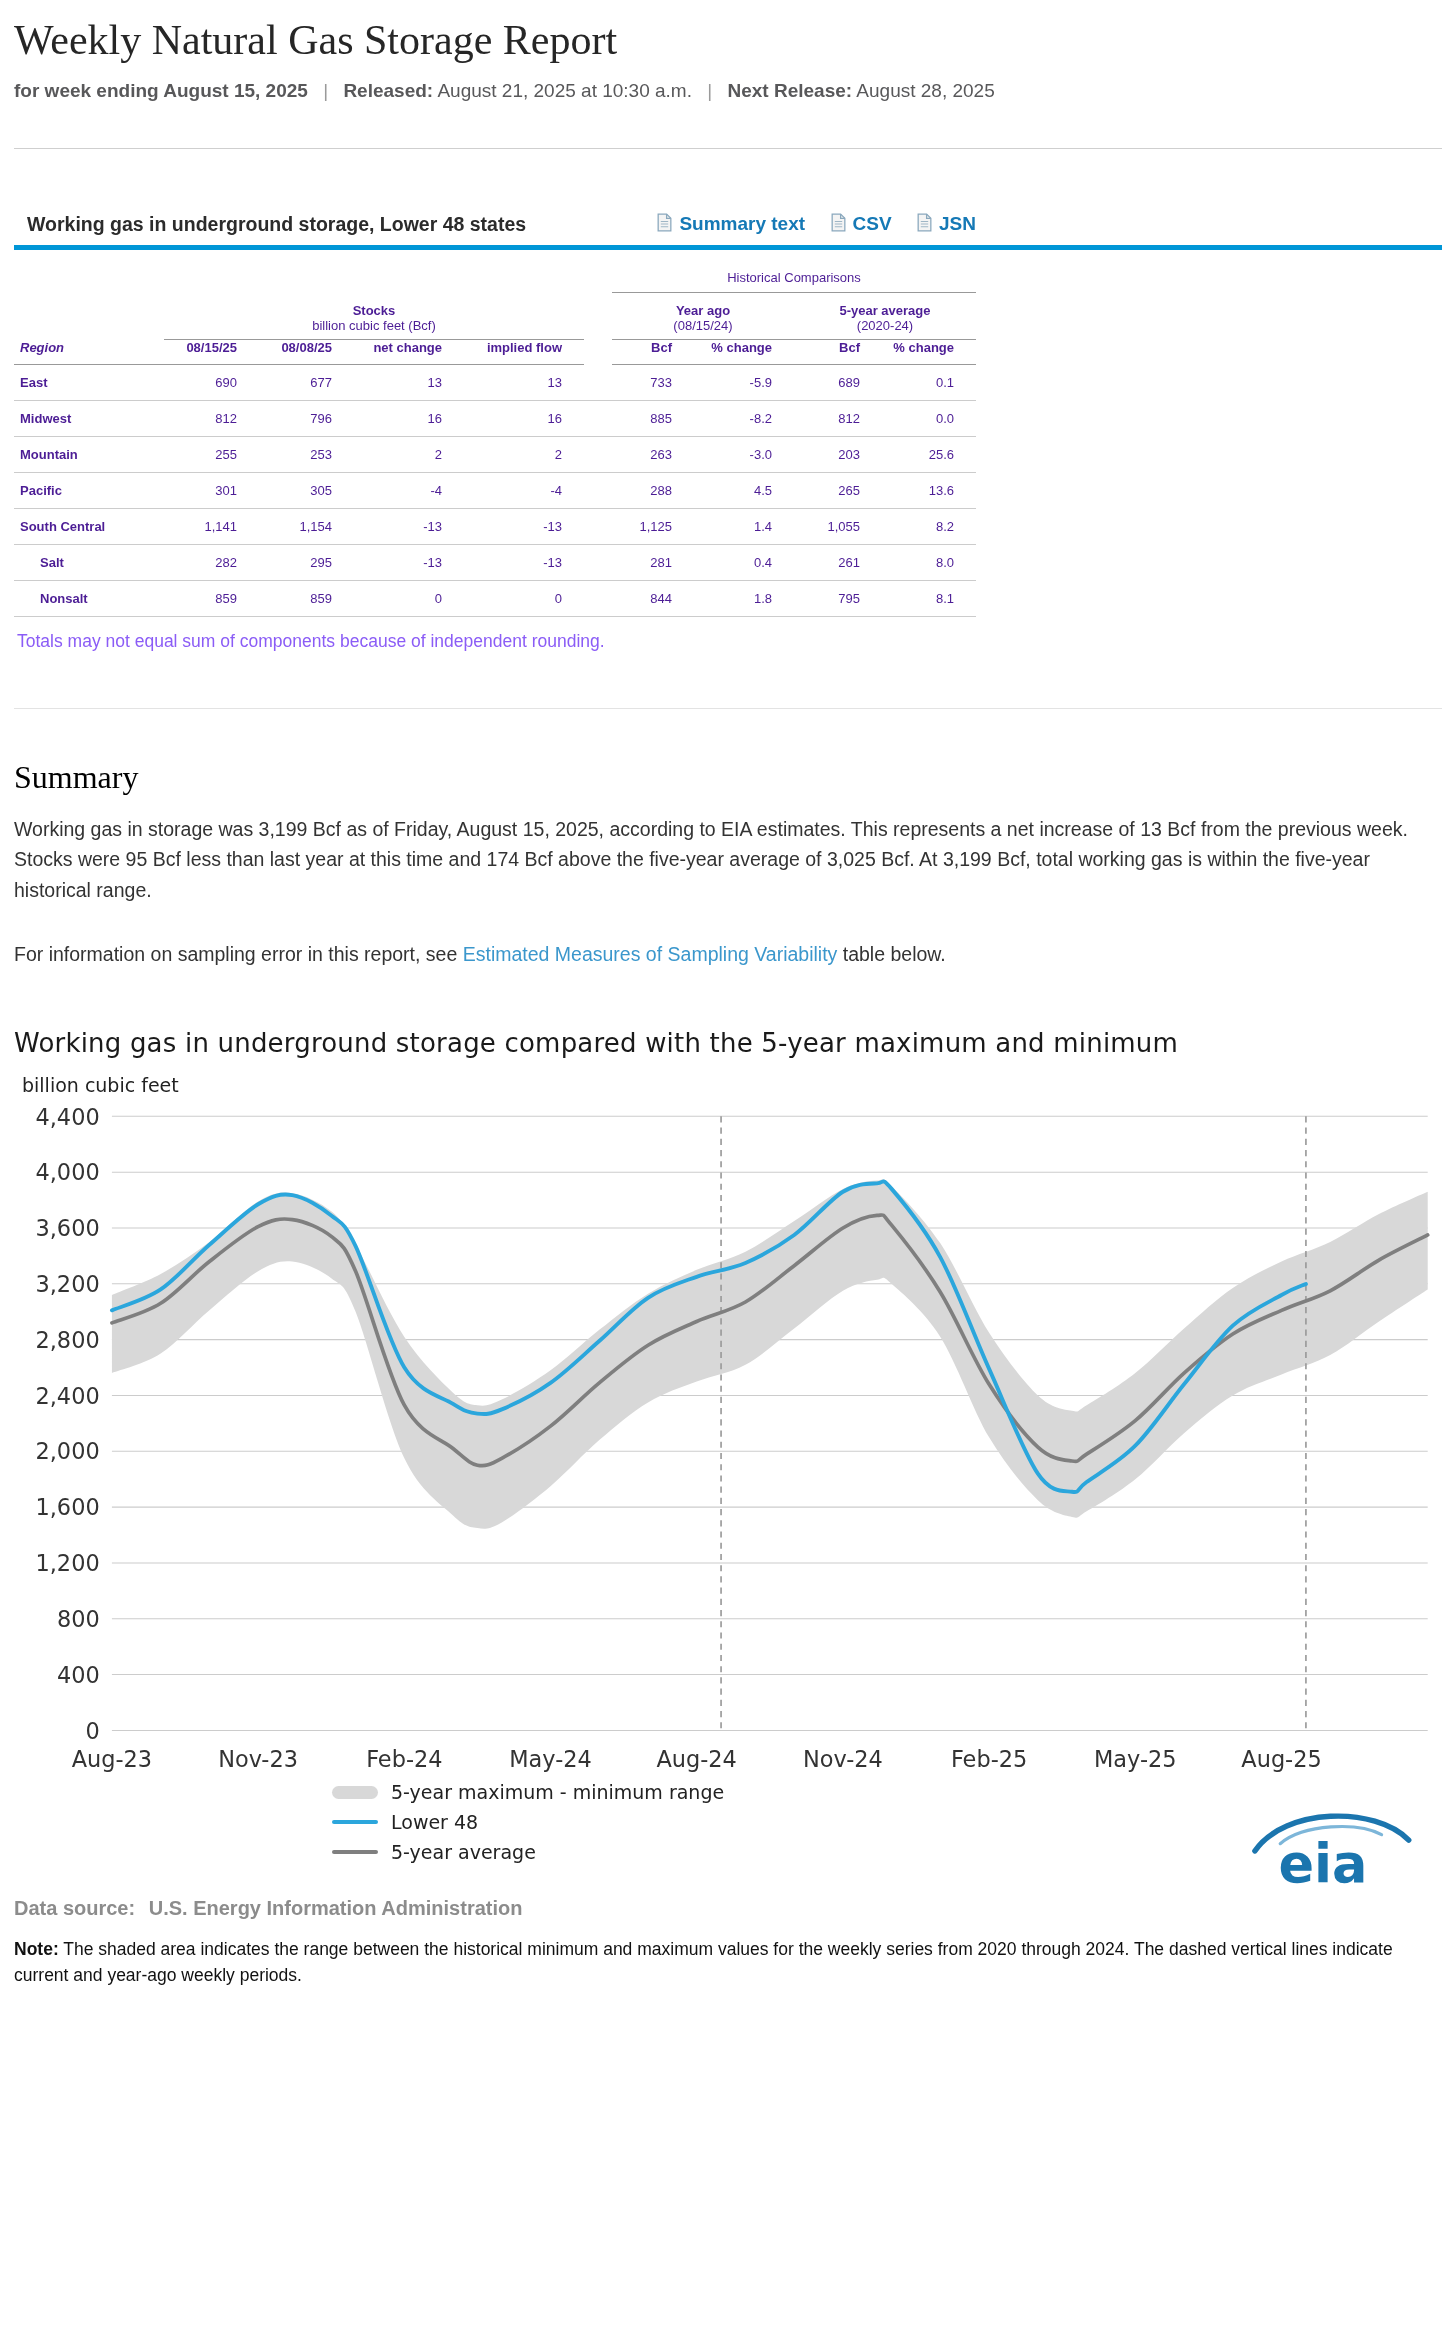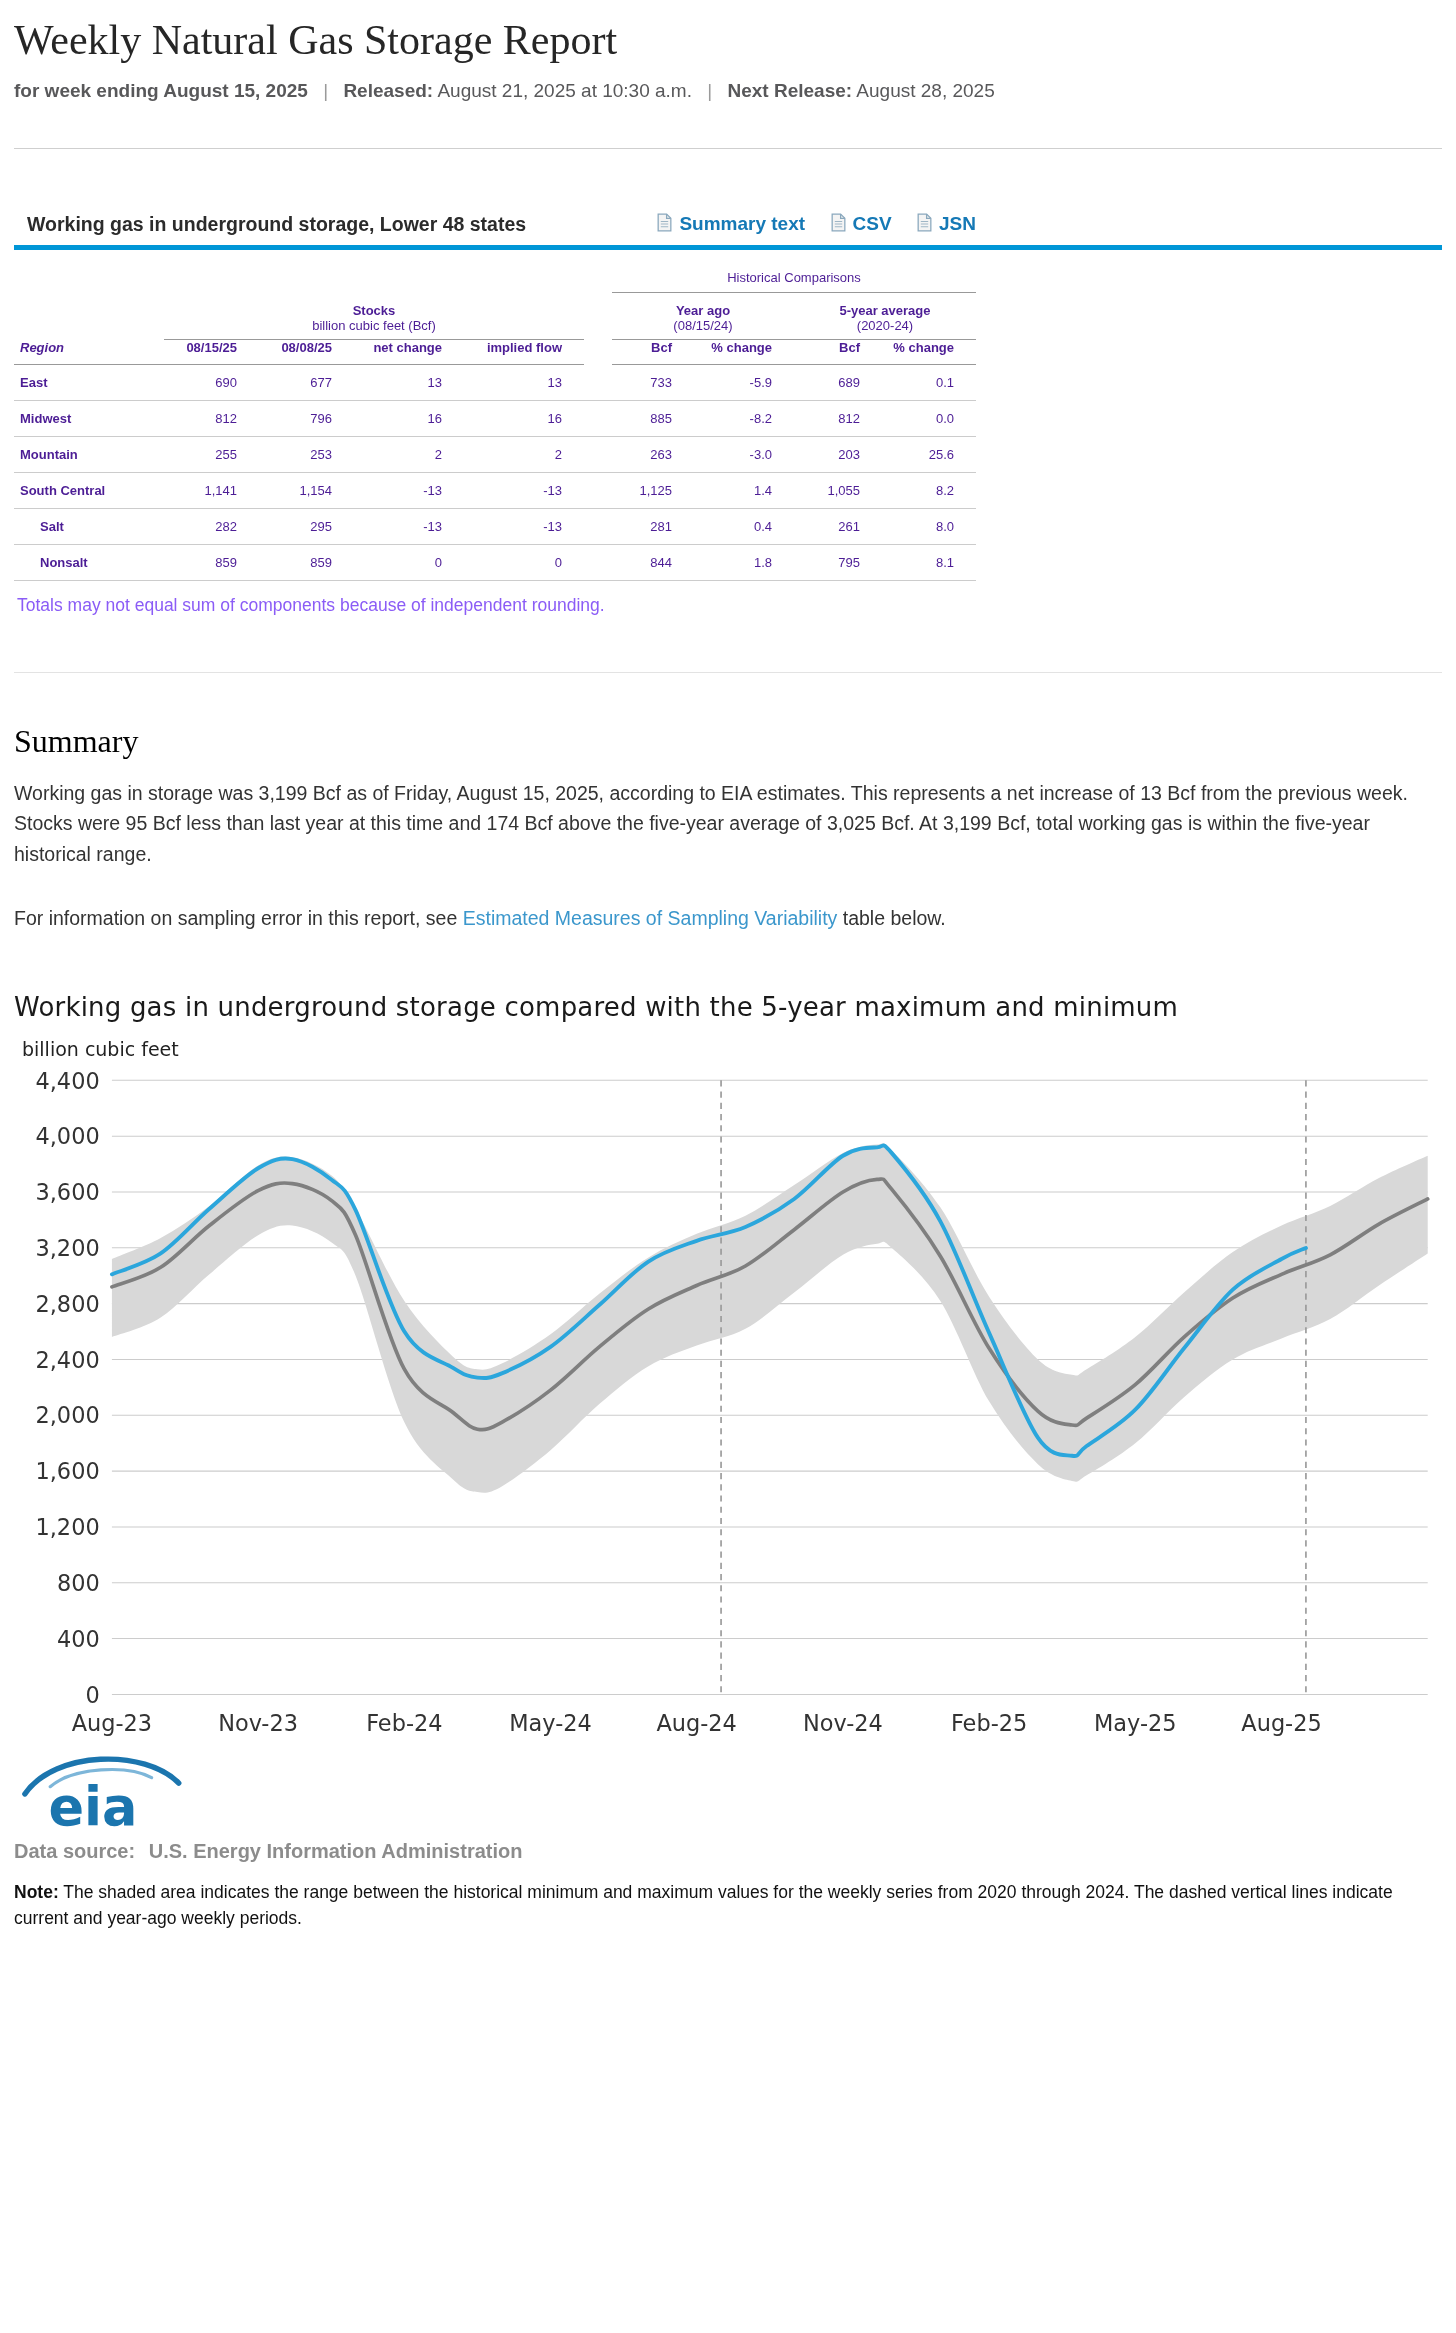--- a/index.html
+++ b/index.html
@@ -191,20 +191,32 @@
             <td class="num">253</td>
             <td class="num">2</td>
             <td class="num">2</td>
             <td></td>
             <td class="num">263</td>
             <td class="num">-3.0</td>
             <td class="num">203</td>
             <td class="num">25.6</td>
           </tr>
           <tr>
+            <th class="region">Pacific</th>
+            <td class="num">301</td>
+            <td class="num">305</td>
+            <td class="num">-4</td>
+            <td class="num">-4</td>
+            <td></td>
+            <td class="num">288</td>
+            <td class="num">4.5</td>
+            <td class="num">265</td>
+            <td class="num">13.6</td>
+          </tr>
+          <tr>
             <th class="region">South Central</th>
             <td class="num">1,141</td>
             <td class="num">1,154</td>
             <td class="num">-13</td>
             <td class="num">-13</td>
             <td></td>
             <td class="num">1,125</td>
             <td class="num">1.4</td>
             <td class="num">1,055</td>
             <td class="num">8.2</td>
@@ -282,20 +294,34 @@
         <text x="382.7" y="656" text-anchor="middle" font-size="22" fill="#333" font-family="DejaVu Sans, sans-serif">Feb-24</text>
         <text x="526.0" y="656" text-anchor="middle" font-size="22" fill="#333" font-family="DejaVu Sans, sans-serif">May-24</text>
         <text x="669.3" y="656" text-anchor="middle" font-size="22" fill="#333" font-family="DejaVu Sans, sans-serif">Aug-24</text>
         <text x="812.7" y="656" text-anchor="middle" font-size="22" fill="#333" font-family="DejaVu Sans, sans-serif">Nov-24</text>
         <text x="956.0" y="656" text-anchor="middle" font-size="22" fill="#333" font-family="DejaVu Sans, sans-serif">Feb-25</text>
         <text x="1099.3" y="656" text-anchor="middle" font-size="22" fill="#333" font-family="DejaVu Sans, sans-serif">May-25</text>
         <text x="1242.7" y="656" text-anchor="middle" font-size="22" fill="#333" font-family="DejaVu Sans, sans-serif">Aug-25</text>
       </svg>
 
     <div class="legend-row">
+      <div class="legend">
+        <div class="legend-item">
+          <span class="swatch-band" style="background: rgb(216, 216, 216);"></span>
+          <span>5-year maximum - minimum range</span>
+        </div>
+        <div class="legend-item">
+          <span class="swatch-line" style="background: rgb(43, 166, 220);"></span>
+          <span>Lower 48</span>
+        </div>
+        <div class="legend-item">
+          <span class="swatch-line" style="background: rgb(127, 127, 127);"></span>
+          <span>5-year average</span>
+        </div>
+      </div>
       <div class="eia-logo">
         <svg viewBox="0 0 190 96" width="172" height="87" xmlns="http://www.w3.org/2000/svg">
           <path d="M12 54 C 45 6, 145 4, 182 42" fill="none" stroke="#1b75ae" stroke-width="6" stroke-linecap="round"></path>
           <path d="M40 46 C 66 24, 126 22, 152 36" fill="none" stroke="#7db6d9" stroke-width="3.5" stroke-linecap="round"></path>
           <text x="38" y="88" font-size="58" font-weight="bold" fill="#1b75ae" font-family="DejaVu Sans, sans-serif">eia</text>
         </svg>
       </div>
     </div>
   </div>
 

